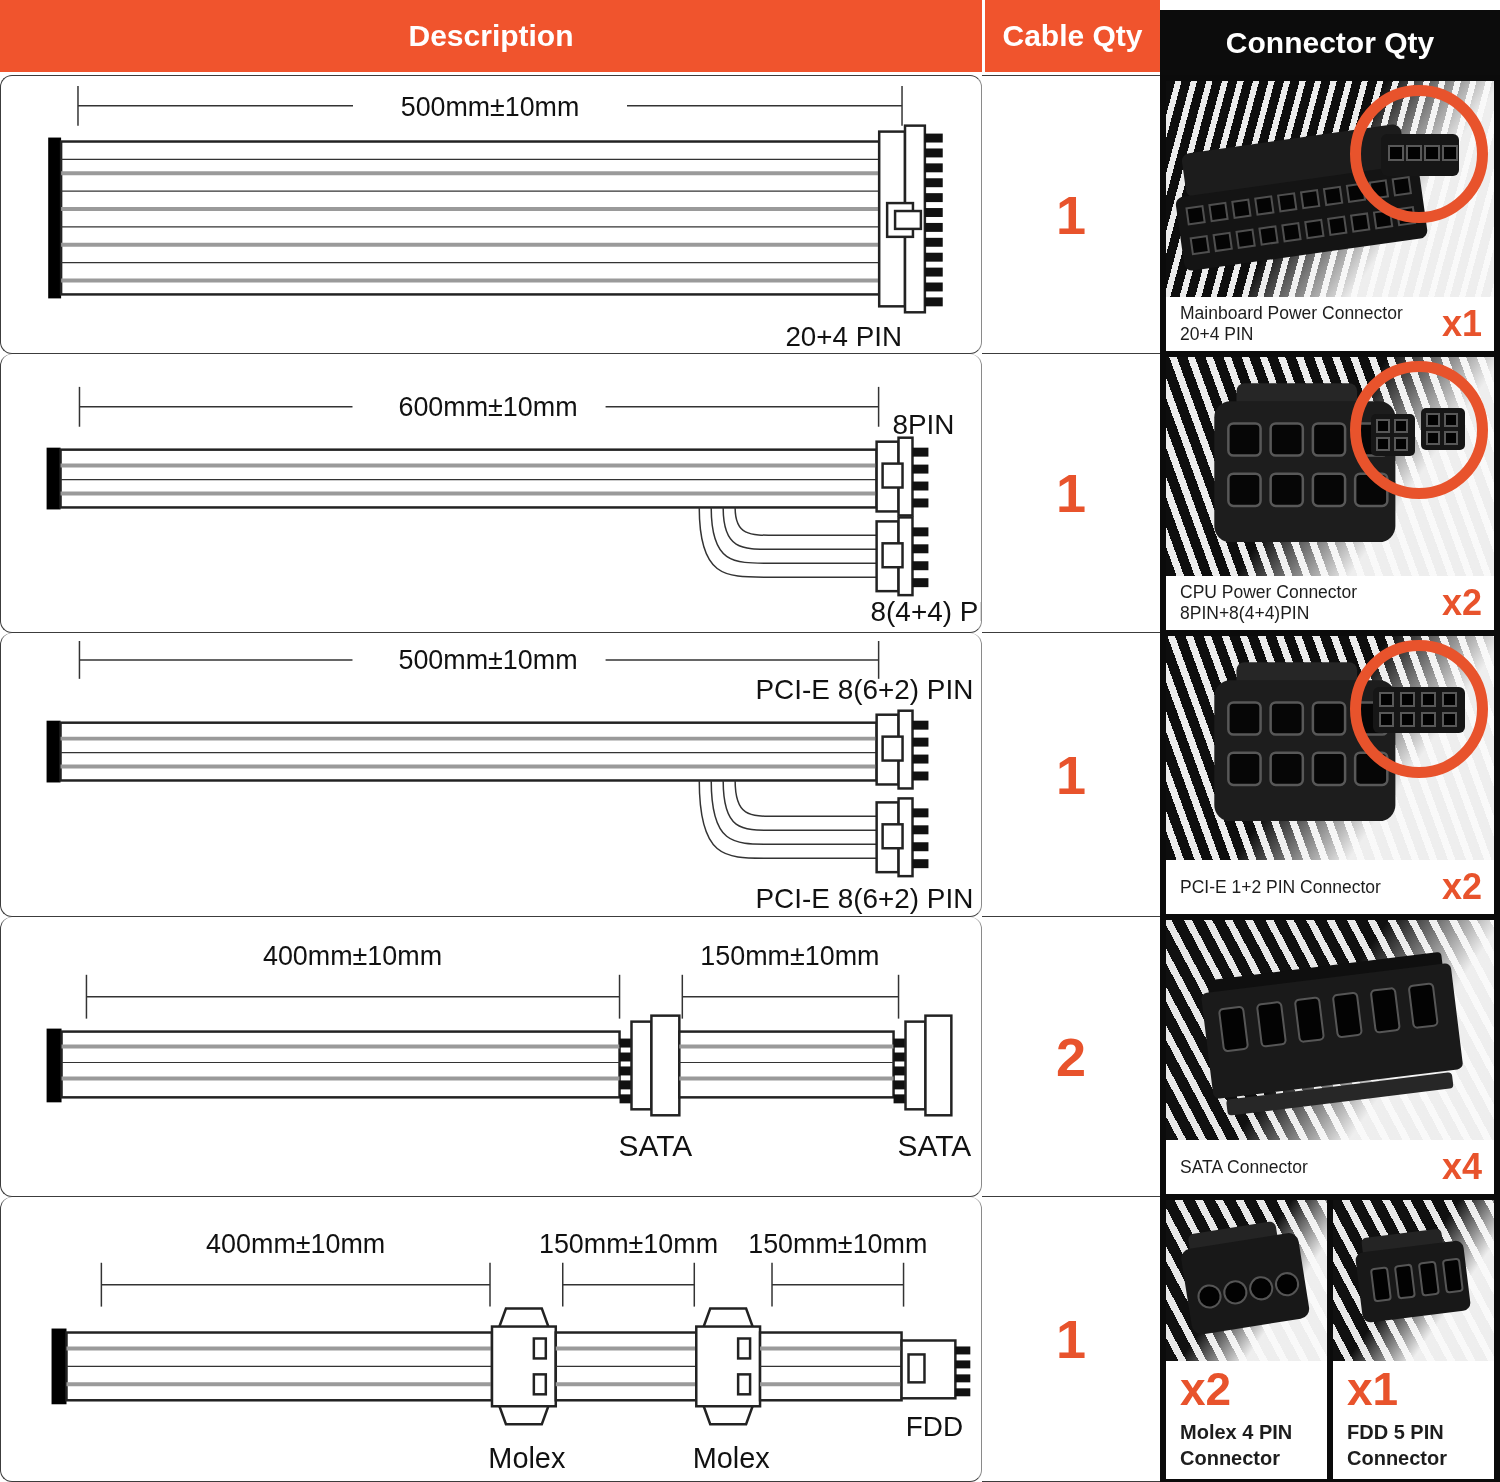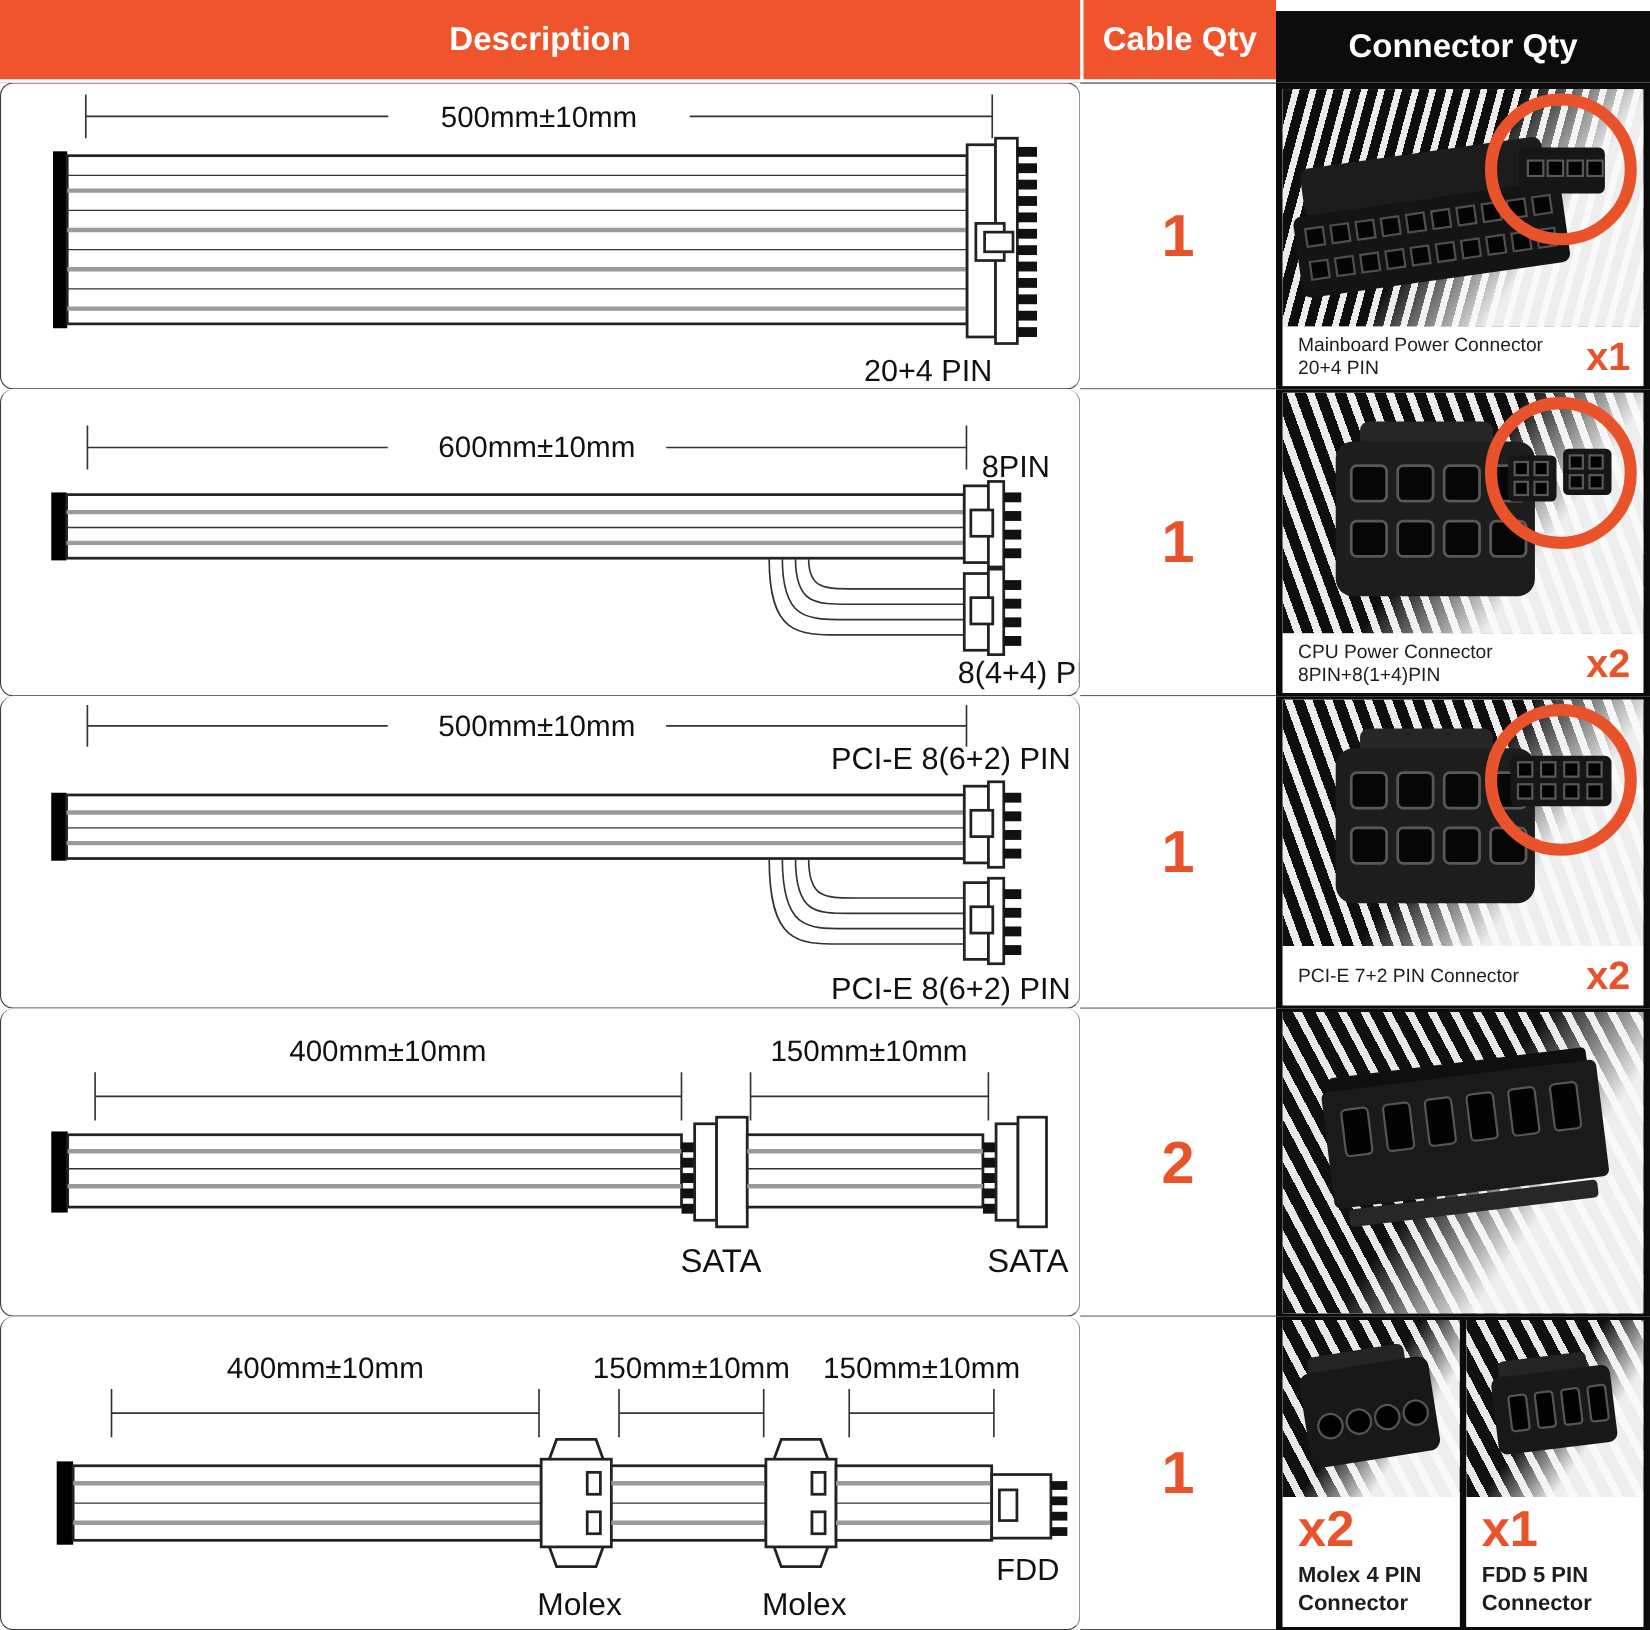--- a/index.html
+++ b/index.html
@@ -240,21 +240,21 @@
                 <rect x="34" y="66" width="12" height="12"></rect>
               <rect x="66" y="42" width="12" height="12"></rect>
                 <rect x="84" y="42" width="12" height="12"></rect>
               <rect x="66" y="60" width="12" height="12"></rect>
                 <rect x="84" y="60" width="12" height="12"></rect>
             </g>
           </svg>
         </div>
       </div>
       <div class="cap">
-        <span class="cap-text">CPU Power Connector 8PIN+8(1+4)PIN</span>
+        <span class="cap-text">CPU Power Connector 8PIN+8(4+4)PIN</span>
         <span class="cap-qty">x2</span>
       </div>
     </div>
   </div>
 
   <div class="cell desc">
     <svg class="draw" viewBox="0 0 982 284">
       <line x1="78" y1="8" x2="78" y2="46"></line>
         <line x1="880" y1="8" x2="880" y2="46"></line>
       <line x1="78" y1="27" x2="352" y2="27"></line>
@@ -317,21 +317,21 @@
                 <rect x="82" y="42" width="13" height="13"></rect>
               <rect x="19" y="62" width="13" height="13"></rect>
                 <rect x="40" y="62" width="13" height="13"></rect>
               <rect x="61" y="62" width="13" height="13"></rect>
                 <rect x="82" y="62" width="13" height="13"></rect>
             </g>
           </svg>
         </div>
       </div>
       <div class="cap">
-        <span class="cap-text">PCI-E 7+2 PIN Connector</span>
+        <span class="cap-text">PCI-E 1+2 PIN Connector</span>
         <span class="cap-qty">x2</span>
       </div>
     </div>
   </div>
 
   <div class="cell desc">
     <svg class="draw" viewBox="0 0 982 280">
       <text class="dim" x="352" y="48" text-anchor="middle">400mm±10mm</text>
       <text class="dim" x="791" y="48" text-anchor="middle">150mm±10mm</text>
       <line x1="85" y1="58" x2="85" y2="102"></line>
@@ -381,20 +381,24 @@
               <rect x="56" y="76" width="24" height="42" rx="4"></rect>
                 <rect x="94" y="76" width="24" height="42" rx="4"></rect>
               <rect x="132" y="76" width="24" height="42" rx="4"></rect>
                 <rect x="170" y="76" width="24" height="42" rx="4"></rect>
               <rect x="208" y="76" width="24" height="42" rx="4"></rect>
                 <rect x="246" y="76" width="24" height="42" rx="4"></rect>
             </g>
             <rect x="52" y="166" width="226" height="16" rx="4" fill="#272727"></rect>
           </g>
         </svg>
+      </div>
+      <div class="cap">
+        <span class="cap-text">SATA Connector</span>
+        <span class="cap-qty">x4</span>
       </div>
     </div>
   </div>
 
   <div class="cell desc">
     <svg class="draw" viewBox="0 0 982 285">
       <text class="dim" x="295" y="56" text-anchor="middle">400mm±10mm</text>
       <text class="dim" x="629" y="56" text-anchor="middle">150mm±10mm</text>
       <text class="dim" x="839" y="56" text-anchor="middle">150mm±10mm</text>
       <line x1="100" y1="66" x2="100" y2="110"></line>

